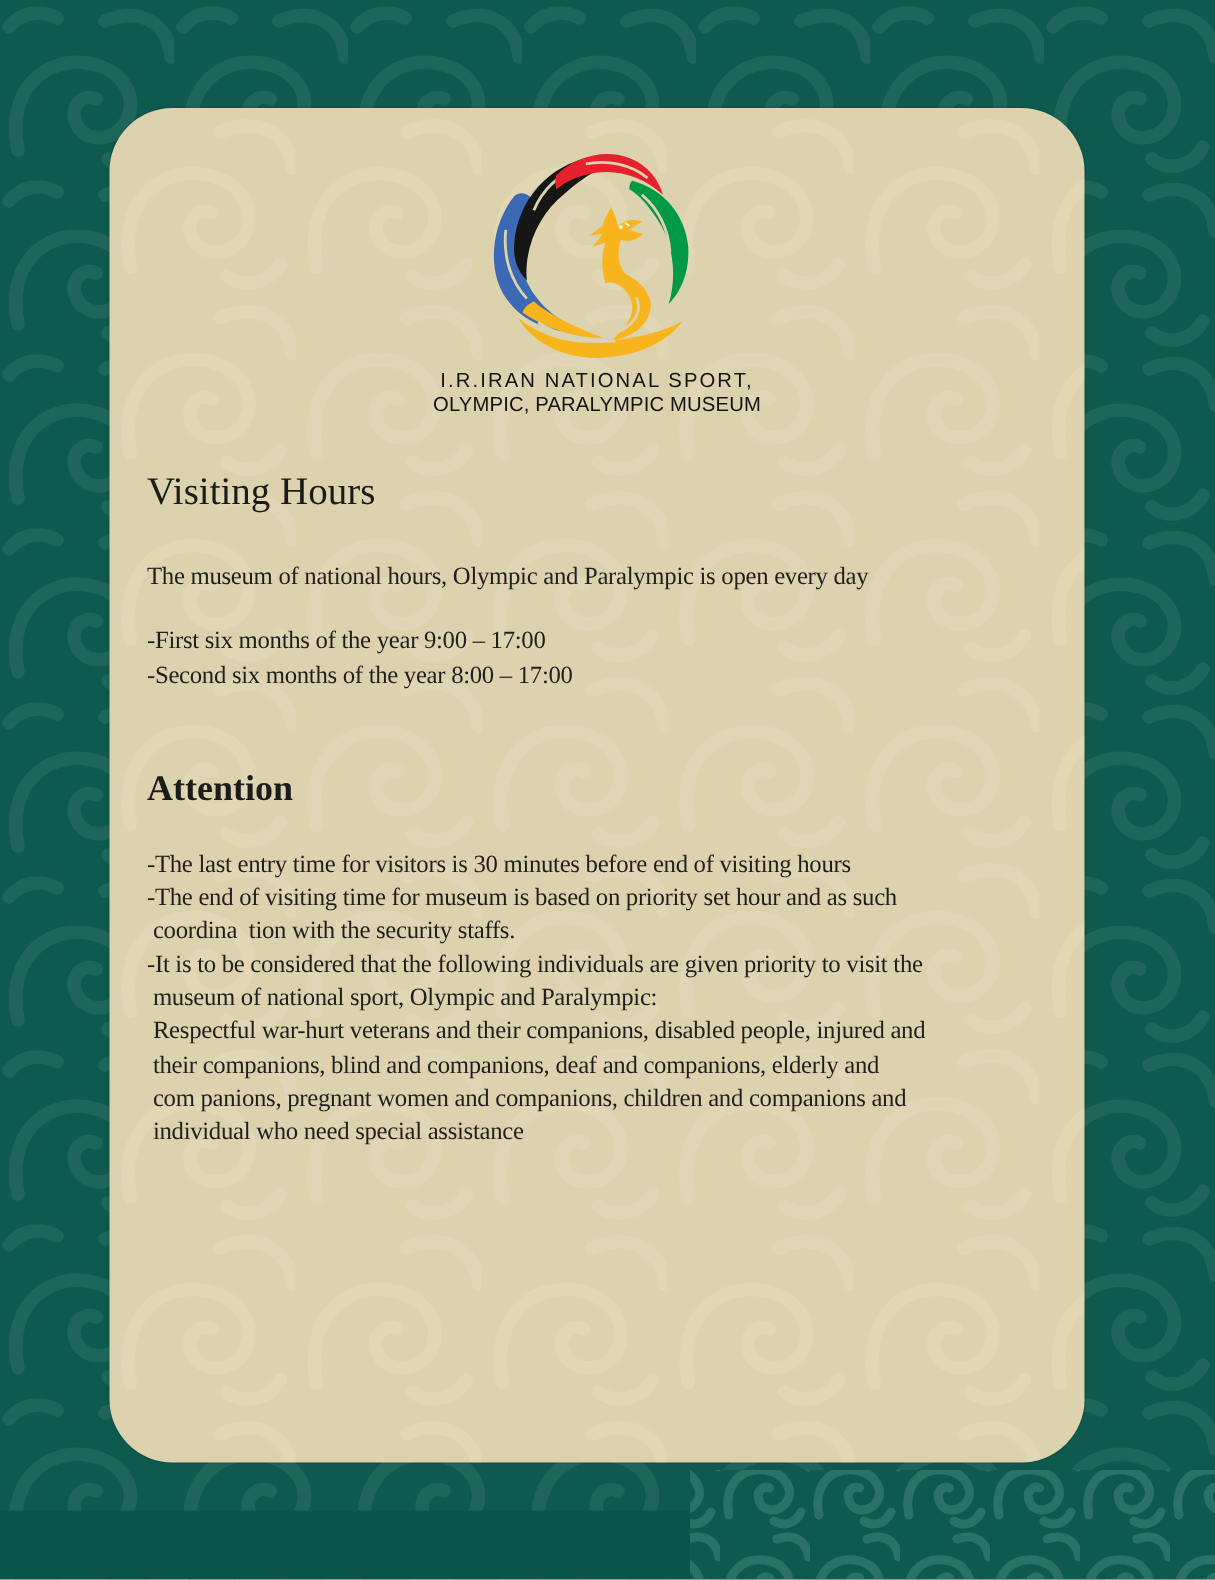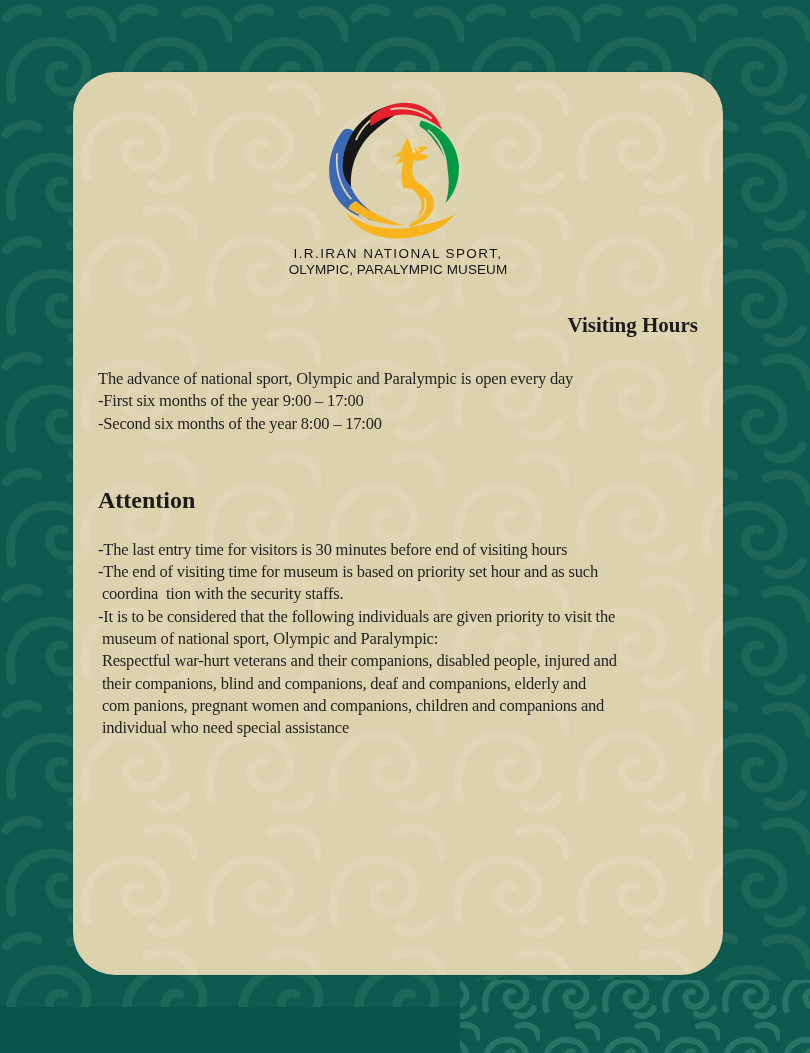--- a/index.html
+++ b/index.html
@@ -34,33 +34,33 @@
   .caption {
     text-align: center;
     font-family: "Liberation Sans", sans-serif;
     color: #141414;
     font-size: 13.5px;
     line-height: 15.5px;
   }
   .caption-line1 { letter-spacing: 1.4px; }
   .caption-line2 { letter-spacing: 0.1px; }
   .title {
-    text-align: right;
-    font-size: 21px;
-    font-weight: 700;
+    text-align: left;
+    font-size: 26px;
+    font-weight: 400;
     margin: 36px 0 0 0;
     color: #1b1b1b;
   }
   .intro {
     margin: 30px 0 0 0;
     font-size: 16.5px;
     letter-spacing: -0.2px;
     white-space: pre-wrap;
   }
-  .hours-list { }
+  .hours-list { margin-top: 21px; }
   .attention-heading {
     font-size: 24px;
     font-weight: 700;
     margin: 52px 0 0 0;
     color: #1b1b1b;
   }
   .attention-list { margin-top: 25px; }
   .text-line {
     font-size: 16.5px;
     line-height: 22.3px;
@@ -136,21 +136,21 @@
         <path fill="none" stroke="#dcd2ae" stroke-width="2" d="M 38 124 C 56 135 75 139 93 137"></path>
         <circle cx="97" cy="56" r="1.4" fill="#ffffff"></circle>
         <path fill="none" stroke="#ffffff" stroke-width="1.2" d="M 100 53 L 103 55"></path>
       </svg>
 
       <div class="caption caption-line1">I.R.IRAN NATIONAL SPORT,</div>
       <div class="caption caption-line2">OLYMPIC, PARALYMPIC MUSEUM</div>
 
       <h1 class="title">Visiting Hours</h1>
 
-      <p class="intro text-line">The advance of national sport, Olympic and Paralympic is open every day</p>
+      <p class="intro text-line">The museum of national hours, Olympic and Paralympic is open every day</p>
 
       <div class="hours-list">
           <div class="text-line">-First six months of the year 9:00 – 17:00</div>
           <div class="text-line">-Second six months of the year 8:00 – 17:00</div>
         </div>
 
       <h2 class="attention-heading">Attention</h2>
 
       <div class="attention-list">
           <div class="text-line">-The last entry time for visitors is 30 minutes before end of visiting hours</div>

